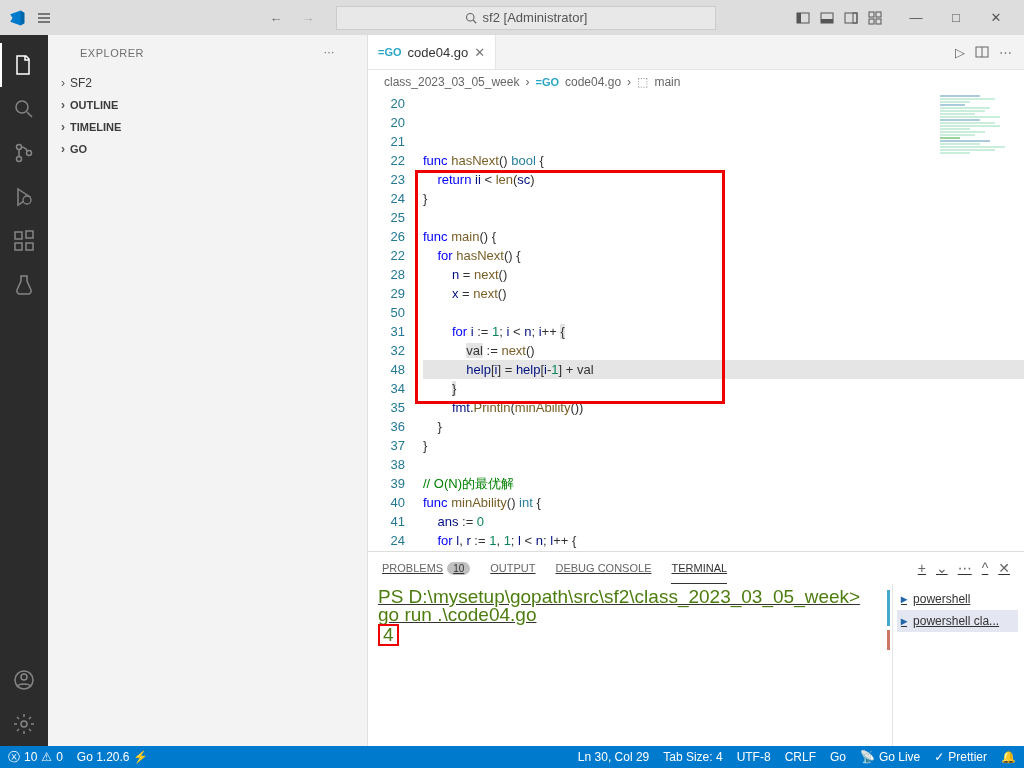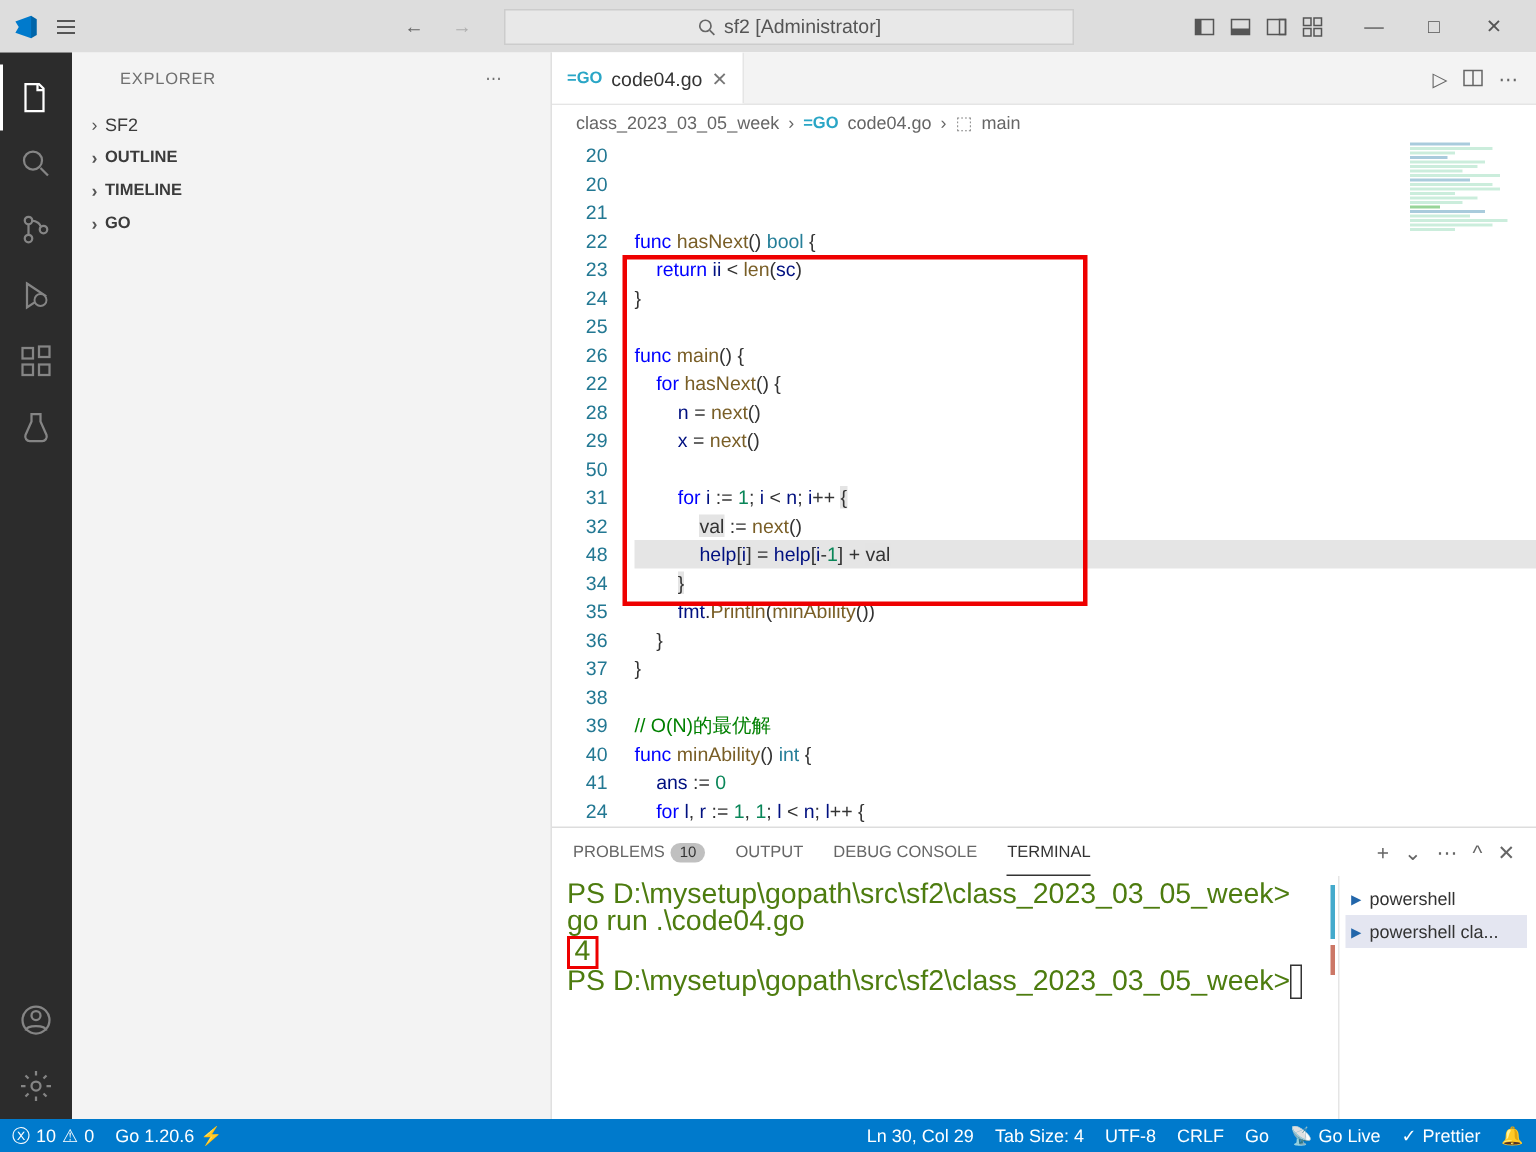--- a/index.html
+++ b/index.html
@@ -61,21 +61,21 @@
 .c-type { color: #267f99; }
 .c-num { color: #098658; }
 .c-var { color: #001080; }
 .c-cmt { color: #008000; }
 .c-tok { background:#e4e4e4; }
 .redbox { position:absolute; border: 3px solid #e00; pointer-events:none; }
 .minimap { position:absolute; right:4px; top:0; width:80px; height:200px; opacity:0.5; }
 .minimap div { height:2px; margin:1px 0; background:#9db; }
 
 
-.panel { height: 195px; border-top: 1px solid #ddd; display:flex; flex-direction: column; background:#fff;}
+.panel { height: 195px; border-top: 1px solid #ddd; display:flex; flex-direction: column; background:#fff;text-decoration:underline;}
 .panel-tabs { height: 32px; display: flex; align-items: center; padding: 0 14px; gap: 20px; font-size: 11px; color: #666; }
 .panel-tabs .pt { cursor:pointer; height:100%; display:flex; align-items:center; }
 .panel-tabs .pt.active { color:#333; border-bottom: 1px solid #333;}
 .panel-tabs .badge { background:#c0c0c0; border-radius: 8px; padding: 1px 6px; font-size:10px; margin-left:4px; color:#333;}
 .panel-tabs .spacer { flex:1;}
 .panel-tabs .acts { display:flex; gap:10px; color:#666; font-size:14px;}
 .panel-body { flex:1; display:flex; }
 .terminal { flex:1; font-family: Consolas, monospace; font-size: 19px; line-height: 18px; padding: 4px 10px; color:#4d7c0f; position:relative;}
 .terminal .out-box { border:2px solid #e00; display:inline-block; padding: 0 3px; }
 .terminal .led { position:absolute; right:2px; width:3px; background:#4ac; }
@@ -334,21 +334,20 @@
           <span>⌄</span>
           <span>⋯</span>
           <span>^</span>
           <span>✕</span>
         </div>
       </div>
       <div class="panel-body">
         <div class="terminal">
           <div>PS D:\mysetup\gopath\src\sf2\class_2023_03_05_week&gt; go run .\code04.go</div>
           <div><span class="out-box">4</span></div>
-          <div><span>PS D:\mysetup\gopath\src\sf2\class_2023_03_05_week&gt; </span><span style="border:1px solid #333; padding:0 3px;"> </span></div>
           <div class="led" style="top:6px; height:36px;"></div>
           <div class="led" style="top:46px; height:20px; background:#c76;"></div>
         </div>
         <div class="term-list" id="term-list">
             <div class="trow">
               <span class="ticon">▸</span>
               <span>powershell</span>
             </div>
             <div class="trow active">
               <span class="ticon">▸</span>

